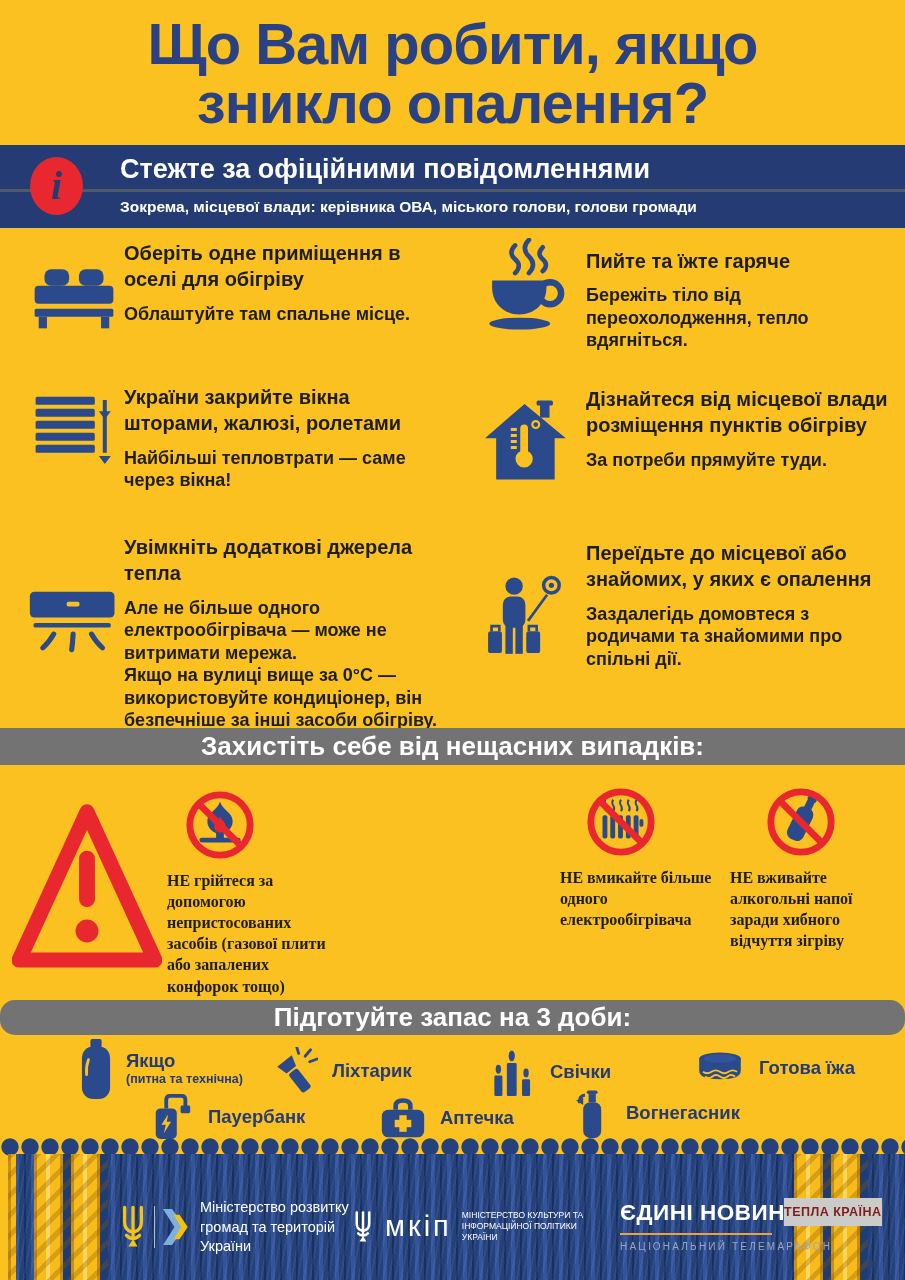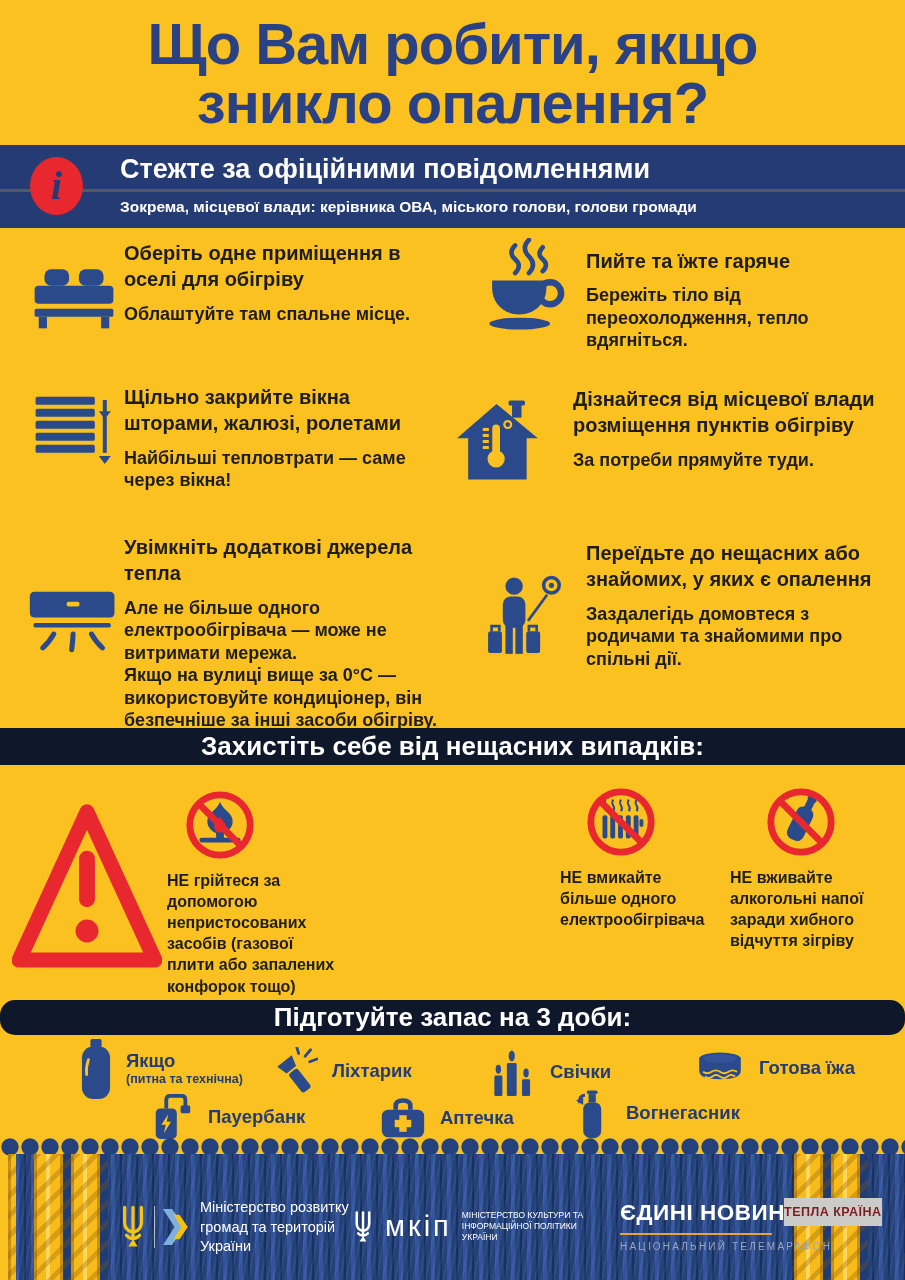--- a/index.html
+++ b/index.html
@@ -27,30 +27,30 @@
   .official-banner .bs { position:absolute; top:53px; left:120px; font-size:15.5px; font-weight:700; color:#fff; }
   
   .tips { position:absolute; top:228px; left:0; width:100%; height:500px; }
   .tip { position:absolute; display:flex; }
   .tip .ticon { flex:0 0 auto; display:flex; justify-content:center; }
   .tip-title { font-size:20px; font-weight:700; line-height:1.32; color:#1D1D1B; }
   .tip-sub { margin-top:10px; font-size:18px; font-weight:700; line-height:1.25; color:#1D1D1B; white-space:pre-line; }
   .tip0 { left:28px;  top:12px; }  .tip0 .ticon { width:92px;  margin-top:26px; } .tip0 .ttext { width:322px; margin-left:4px; }
   .tip1 { left:480px; top:2px;  }  .tip1 .ticon { width:96px;  margin-top:8px;  } .tip1 .ttext { width:312px; margin-left:10px; margin-top:18px; }
   .tip2 { left:28px;  top:156px; } .tip2 .ticon { width:92px;  margin-top:10px; } .tip2 .ttext { width:322px; margin-left:4px; }
-  .tip3 { left:452px; top:158px;gap:15px; } .tip3 .ticon { width:96px;  margin-top:12px; } .tip3 .ttext { width:316px; margin-left:10px; }
+  .tip3 { left:480px; top:158px; } .tip3 .ticon { width:96px;  margin-top:12px; } .tip3 .ttext { width:316px; margin-left:10px; }
   .tip4 { left:28px;  top:306px; } .tip4 .ticon { width:92px;  margin-top:52px; } .tip4 .ttext { width:330px; margin-left:4px; }
   .tip5 { left:480px; top:312px; } .tip5 .ticon { width:96px;  margin-top:34px; } .tip5 .ttext { width:316px; margin-left:10px; }
   
-  .section-banner { position:absolute; left:0; width:100%; background:#0f172a; color:#fff;
+  .section-banner { position:absolute; left:0; width:100%; background:#737373; color:#fff;
     font-size:26px; font-weight:700; text-align:center; }
   .sb1 { top:728px; height:37px; line-height:37px; }
   .sb2 { top:1000px; height:35px; line-height:35px;border-radius:15px; }
   
-  .warnings { position:absolute; top:765px; left:0; width:100%; height:235px; }
+  .warnings { position:absolute; top:765px; left:0; width:100%; height:235px;font-family:Liberation Serif, serif; }
   .warn-triangle { position:absolute; left:12px; top:22px; }
   .warn { position:absolute; }
   .warn .wicon { position:relative; }
   .warn-text { margin-top:8px; font-size:16px; font-weight:700; line-height:1.32; color:#1D1D1B; }
   .warn0 { left:167px; top:23px; width:172px; } .warn0 .wicon { margin-left:16px; }
   .warn1 { left:370px; top:20px; width:182px; } .warn1 .wicon { margin-left:30px; }
   .warn2 { left:560px; top:20px; width:152px; } .warn2 .wicon { margin-left:24px; }
   .warn3 { left:730px; top:20px; width:156px; } .warn3 .wicon { margin-left:34px; }
   
   .supplies { position:absolute; top:1035px; left:0; width:100%; height:105px; }
@@ -156,21 +156,21 @@
             <rect x="2" y="17" width="74" height="10" rx="2"></rect>
           <rect x="2" y="32" width="74" height="10" rx="2"></rect>
             <rect x="2" y="47" width="74" height="10" rx="2"></rect>
           <rect x="2" y="62" width="74" height="10" rx="2"></rect>
           <rect x="86" y="6" width="5" height="66"></rect>
           <polygon points="88.5,30 81,20 96,20"></polygon>
             <polygon points="88.5,86 81,76 96,76"></polygon>
         </svg>
       </div>
       <div class="ttext">
-        <div class="tip-title">Щільно закрийте вікна шторами, жалюзі, ролетами</div>
+        <div class="tip-title">України закрийте вікна шторами, жалюзі, ролетами</div>
         <div class="tip-sub">Найбільші тепловтрати — саме через вікна!</div>
       </div>
     </div>
 
     <div class="tip tip3">
       <div class="ticon">
         <svg width="86" height="84" viewBox="0 0 100 96">
           <g fill="#2A4A8C">
             <rect x="64" y="6" width="11" height="16"></rect>
               <rect x="60" y="2" width="19" height="6" rx="2"></rect>
@@ -223,21 +223,21 @@
           <path d="M4,66 v-6 h9 v6" fill="none" stroke="#2A4A8C" stroke-width="3"></path>
           <rect x="0" y="66" width="16" height="25" rx="3"></rect>
           <path d="M47,66 v-6 h9 v6" fill="none" stroke="#2A4A8C" stroke-width="3"></path>
           <rect x="44" y="66" width="16" height="25" rx="3"></rect>
           <line x1="68" y1="24" x2="46" y2="54" stroke="#2A4A8C" stroke-width="3"></line>
           <circle cx="73" cy="13" r="9" fill="none" stroke="#2A4A8C" stroke-width="4"></circle>
           <circle cx="73" cy="13" r="3"></circle>
         </svg>
       </div>
       <div class="ttext">
-        <div class="tip-title">Переїдьте до нещасних або знайомих, у яких є опалення</div>
+        <div class="tip-title">Переїдьте до місцевої або знайомих, у яких є опалення</div>
         <div class="tip-sub">Заздалегідь домовтеся з родичами та знайомими про спільні дії.</div>
       </div>
     </div>
   </div>
 
   <div class="section-banner sb1">Захистіть себе від нещасних випадків:</div>
 
   <div class="warnings">
     <div class="warn-triangle">
       <svg width="150" height="198" viewBox="0 0 170 200">

